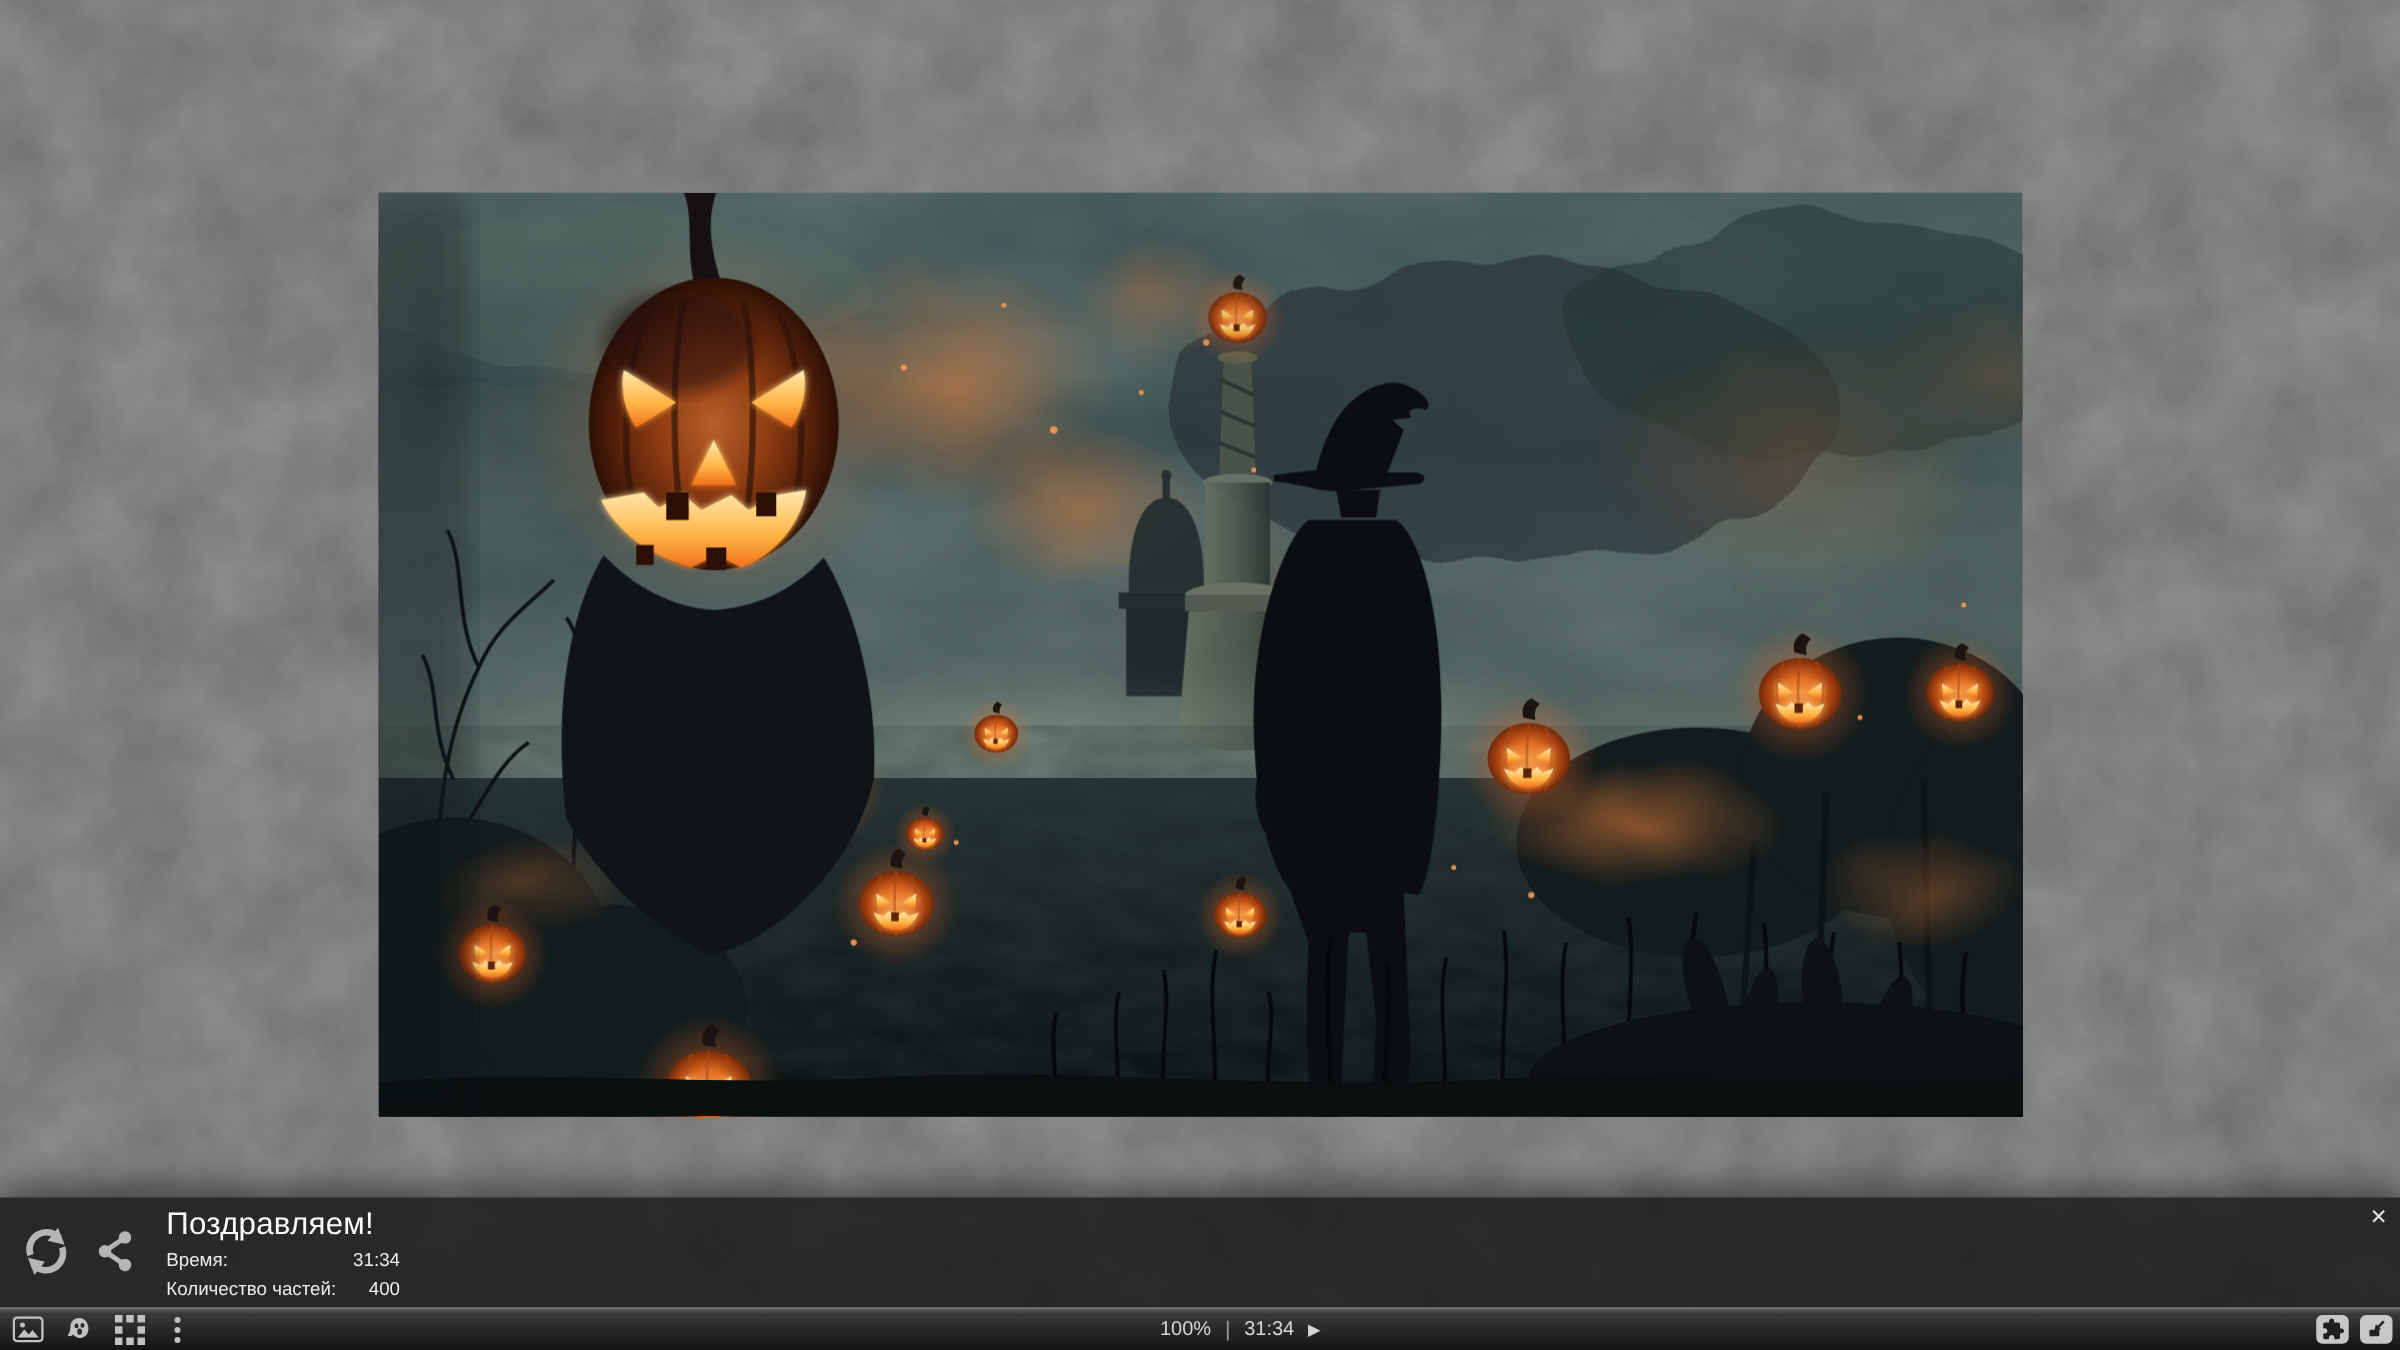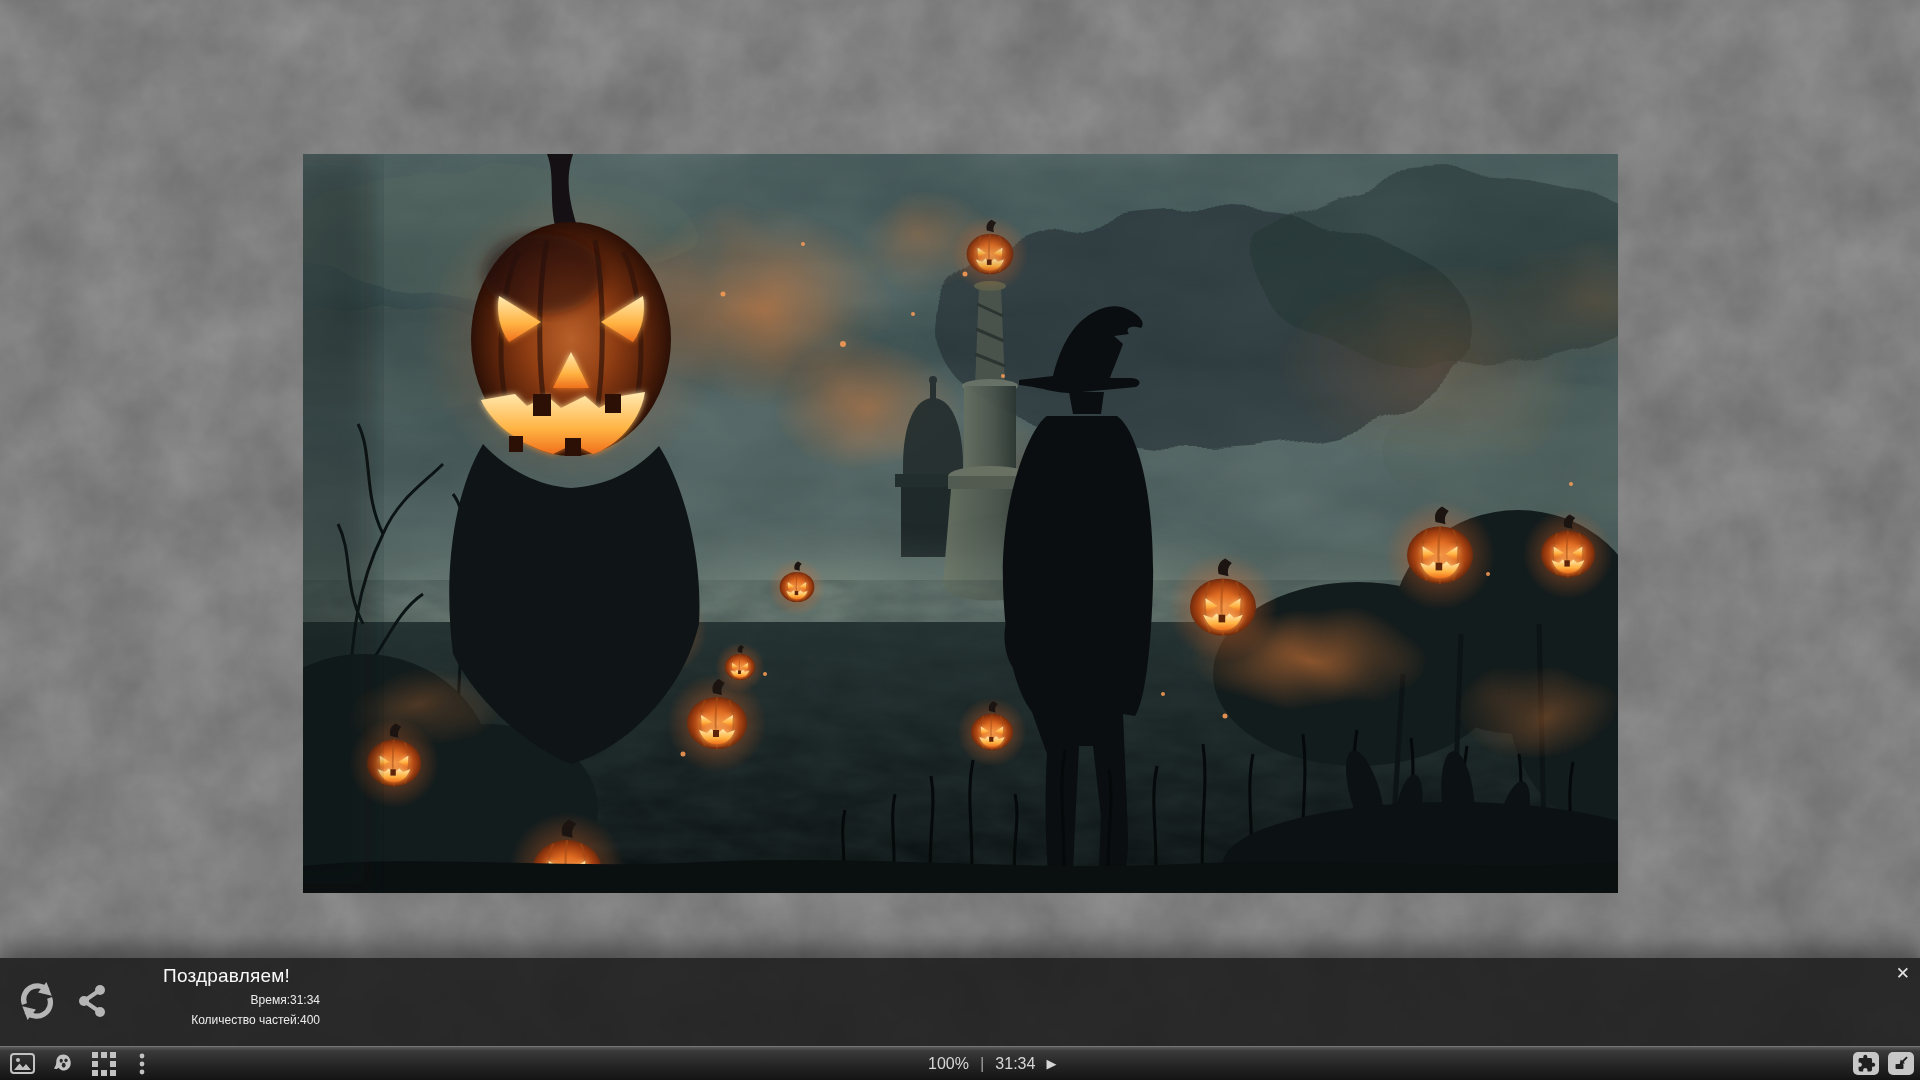--- a/index.html
+++ b/index.html
@@ -9,22 +9,22 @@
   #scene-wrap{position:absolute;left:303px;top:154px;width:1315px;height:739px;z-index:1;}
   #scene-wrap svg{display:block;width:100%;height:100%;}
 
   
   #congrats-band{position:absolute;left:0;top:958px;width:1920px;height:88px;
     background:rgba(27,27,27,.87);box-shadow:0 -12px 22px rgba(0,0,0,.38);z-index:2;}
   .band-icon-btn{position:absolute;cursor:pointer;background:none;border:none;padding:0;}
   #restart-btn{left:16px;top:22px;width:42px;height:42px;}
   #share-btn{left:73px;top:25px;width:38px;height:36px;}
   #congrats-text{position:absolute;left:133px;top:4px;width:187px;color:#f2f2f2;}
-  #congrats-title{font-size:19px;color:#fafafa;text-align:center;margin-top:3px;letter-spacing:.2px;}
-  .stat-row{display:flex;justify-content:flex-end;font-size:12px;margin-top:6px;color:#ececec;}
+  #congrats-title{font-size:25px;color:#fafafa;text-align:left;margin-top:3px;letter-spacing:.2px;}
+  .stat-row{display:flex;justify-content:space-between;font-size:15px;margin-top:6px;color:#ececec;}
   #close-congrats{position:absolute;right:8px;top:5px;color:#e2e2e2;font-size:17px;line-height:17px;
     background:none;border:none;cursor:pointer;padding:2px;}
 
   
   #toolbar{position:absolute;left:0;top:1046px;width:1920px;height:34px;z-index:3;
     background:linear-gradient(#5a5a5a 0%,#3a3a3a 12%,#232323 60%,#141414 100%);
     border-top:1px solid #767676;box-sizing:border-box;}
   #toolbar-left{position:absolute;left:10px;top:0;height:100%;display:flex;align-items:center;gap:17px;}
   #toolbar-center{position:absolute;left:928px;top:0;height:100%;display:flex;align-items:center;
     gap:11px;color:#d6d6d6;font-size:16px;}

